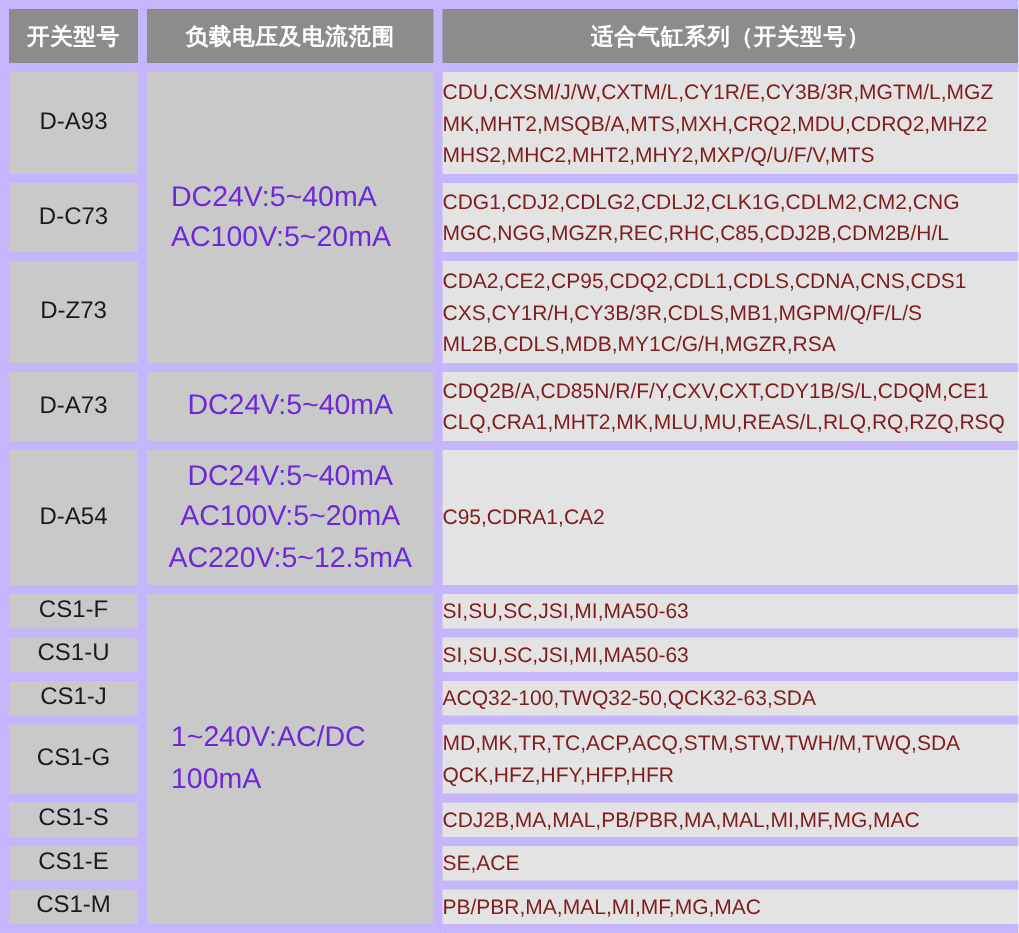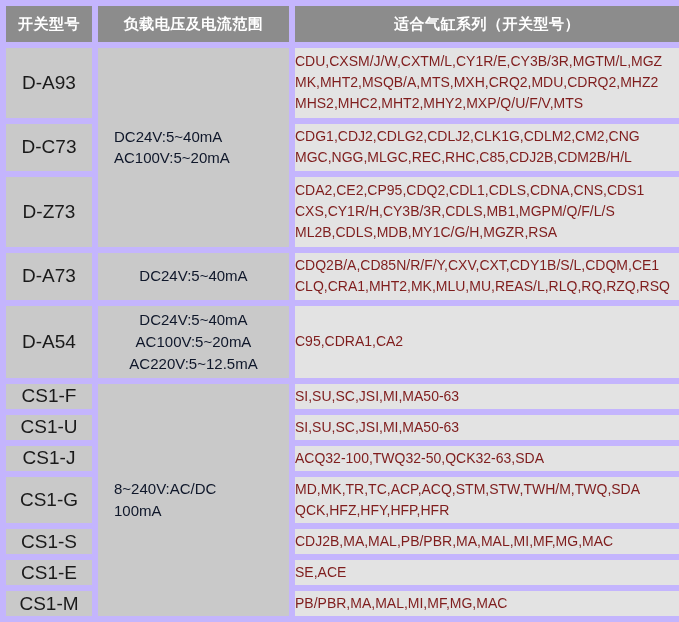--- a/index.html
+++ b/index.html
@@ -38,28 +38,28 @@
     color: #ffffff;
     font-size: 15px;
     font-weight: bold;
     text-align: center;
     height: 36px;
     letter-spacing: 0.5px;
   }
   td.model {
     background: #c9c9c9;
     color: #1a1a1a;
-    font-size: 19px;
+    font-size: 16px;
     text-align: center;
     font-weight: normal;
   }
   td.range {
     background: #c9c9c9;
-    color: #0f172a;
-    font-size: 15px;
+    color: #6d28d9;
+    font-size: 19px;
     text-align: center;
     line-height: 1.45;
   }
   td.range.left {
     text-align: left;
     padding-left: 16px;
   }
   td.series {
     background: #e3e3e3;
     color: #7f1d1d;
@@ -99,21 +99,21 @@
             <span class="nowrapline">CDU,CXSM/J/W,CXTM/L,CY1R/E,CY3B/3R,MGTM/L,MGZ</span>
             <span class="nowrapline">MK,MHT2,MSQB/A,MTS,MXH,CRQ2,MDU,CDRQ2,MHZ2</span>
             <span class="nowrapline">MHS2,MHC2,MHT2,MHY2,MXP/Q/U/F/V,MTS</span>
           </td>
       </tr>
 
       <tr>
         <td class="model">D-C73</td>
         <td class="series">
             <span class="nowrapline">CDG1,CDJ2,CDLG2,CDLJ2,CLK1G,CDLM2,CM2,CNG</span>
-            <span class="nowrapline">MGC,NGG,MLGC,REC,RHC,C85,CDJ2B,CDM2B/H/L</span>
+            <span class="nowrapline">MGC,NGG,MGZR,REC,RHC,C85,CDJ2B,CDM2B/H/L</span>
           </td>
       </tr>
 
       <tr>
         <td class="model">D-Z73</td>
         <td class="series">
             <span class="nowrapline">CDA2,CE2,CP95,CDQ2,CDL1,CDLS,CDNA,CNS,CDS1</span>
             <span class="nowrapline">CXS,CY1R/H,CY3B/3R,CDLS,MB1,MGPM/Q/F/L/S</span>
             <span class="nowrapline">ML2B,CDLS,MDB,MY1C/G/H,MGZR,RSA</span>
           </td>
@@ -134,21 +134,21 @@
             <span class="nowrapline">DC24V:5~40mA</span>
             <span class="nowrapline">AC100V:5~20mA</span>
             <span class="nowrapline">AC220V:5~12.5mA</span>
           </td>
         <td class="series">C95,CDRA1,CA2</td>
       </tr>
 
       <tr>
         <td class="model">CS1-F</td>
         <td class="range left" rowspan="7">
-            <span class="nowrapline">8~240V:AC/DC</span>
+            <span class="nowrapline">1~240V:AC/DC</span>
             <span class="nowrapline">100mA</span>
           </td>
         <td class="series">SI,SU,SC,JSI,MI,MA50-63</td>
       </tr>
 
       <tr>
         <td class="model">CS1-U</td>
         <td class="series">SI,SU,SC,JSI,MI,MA50-63</td>
       </tr>
 

